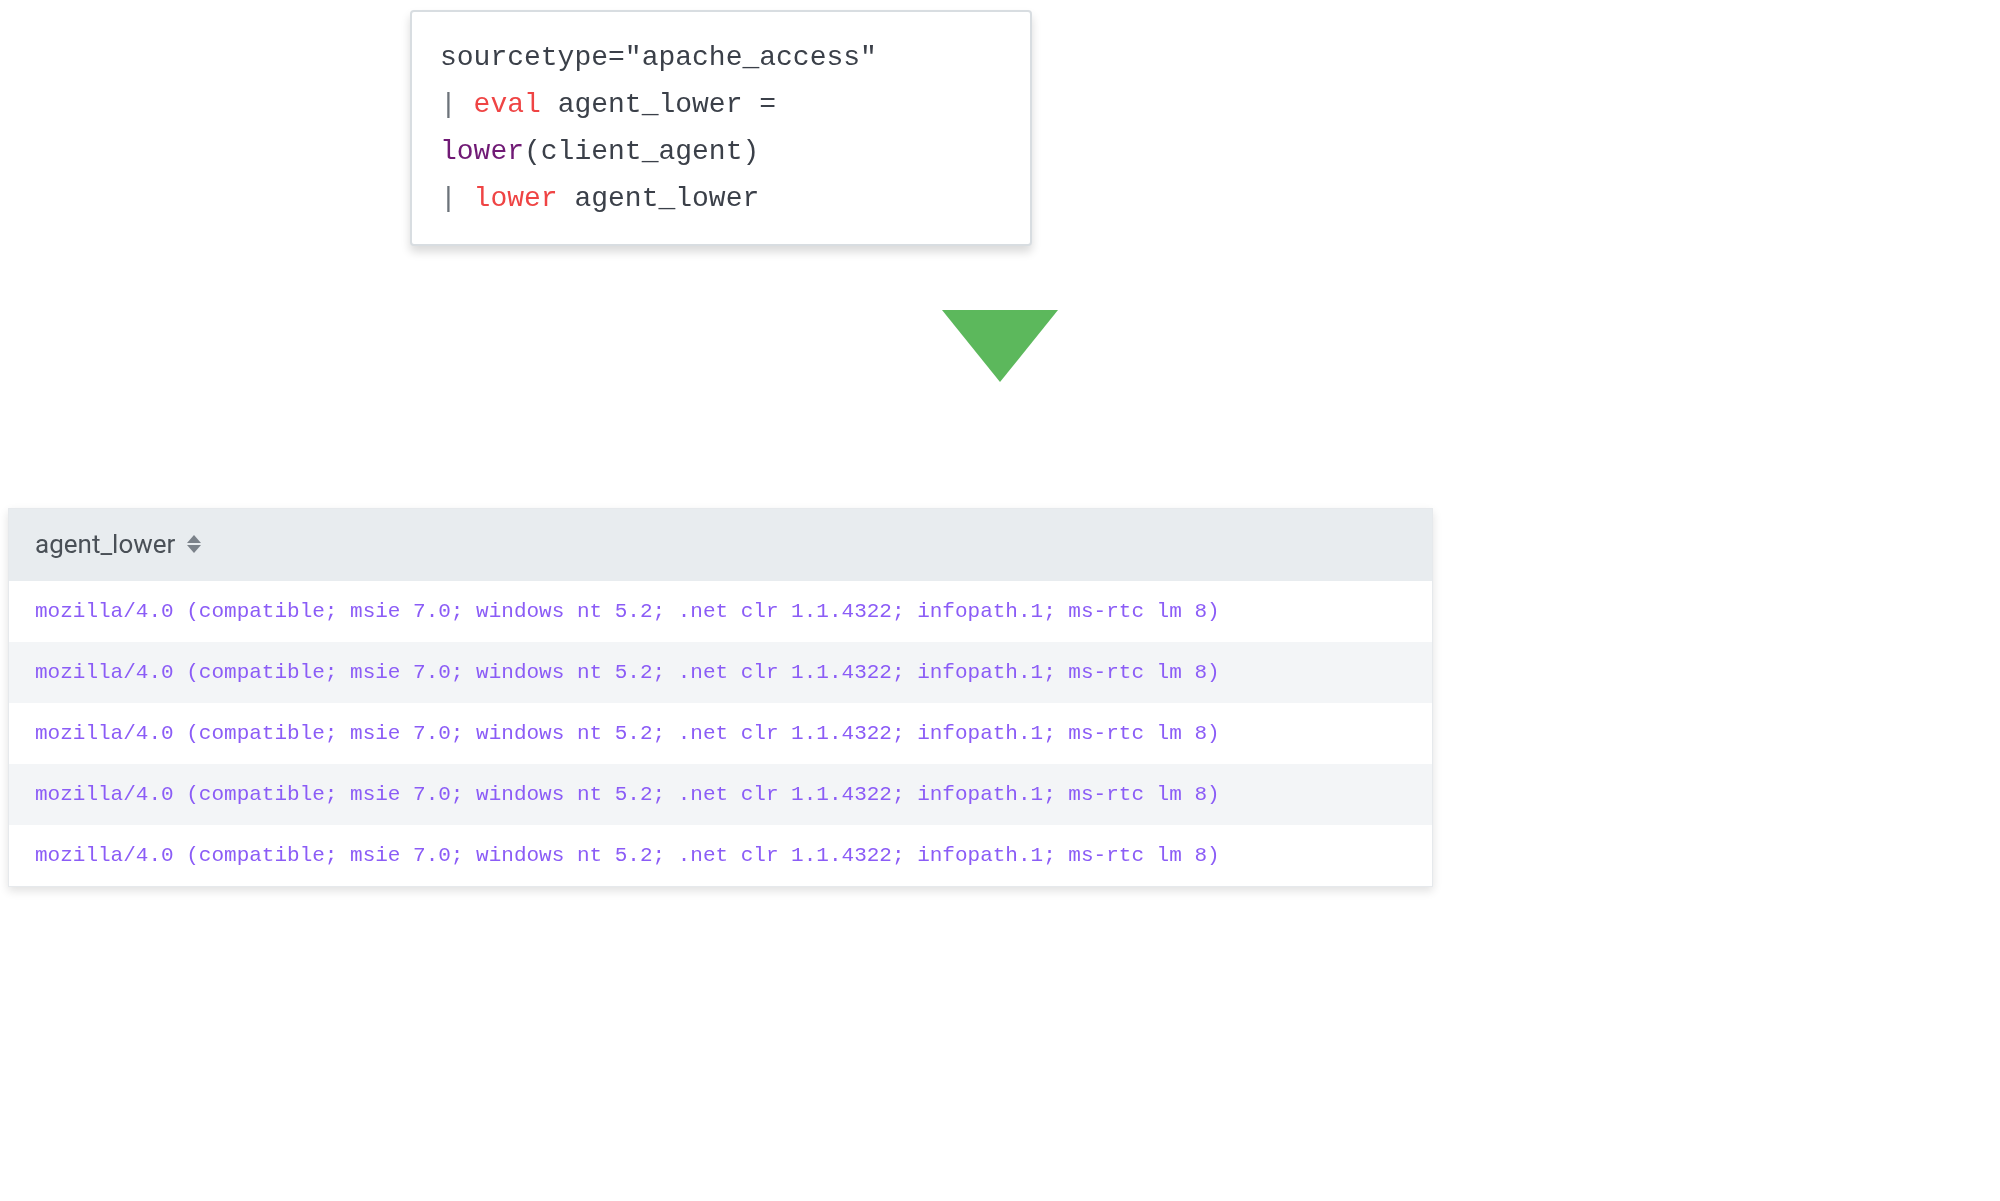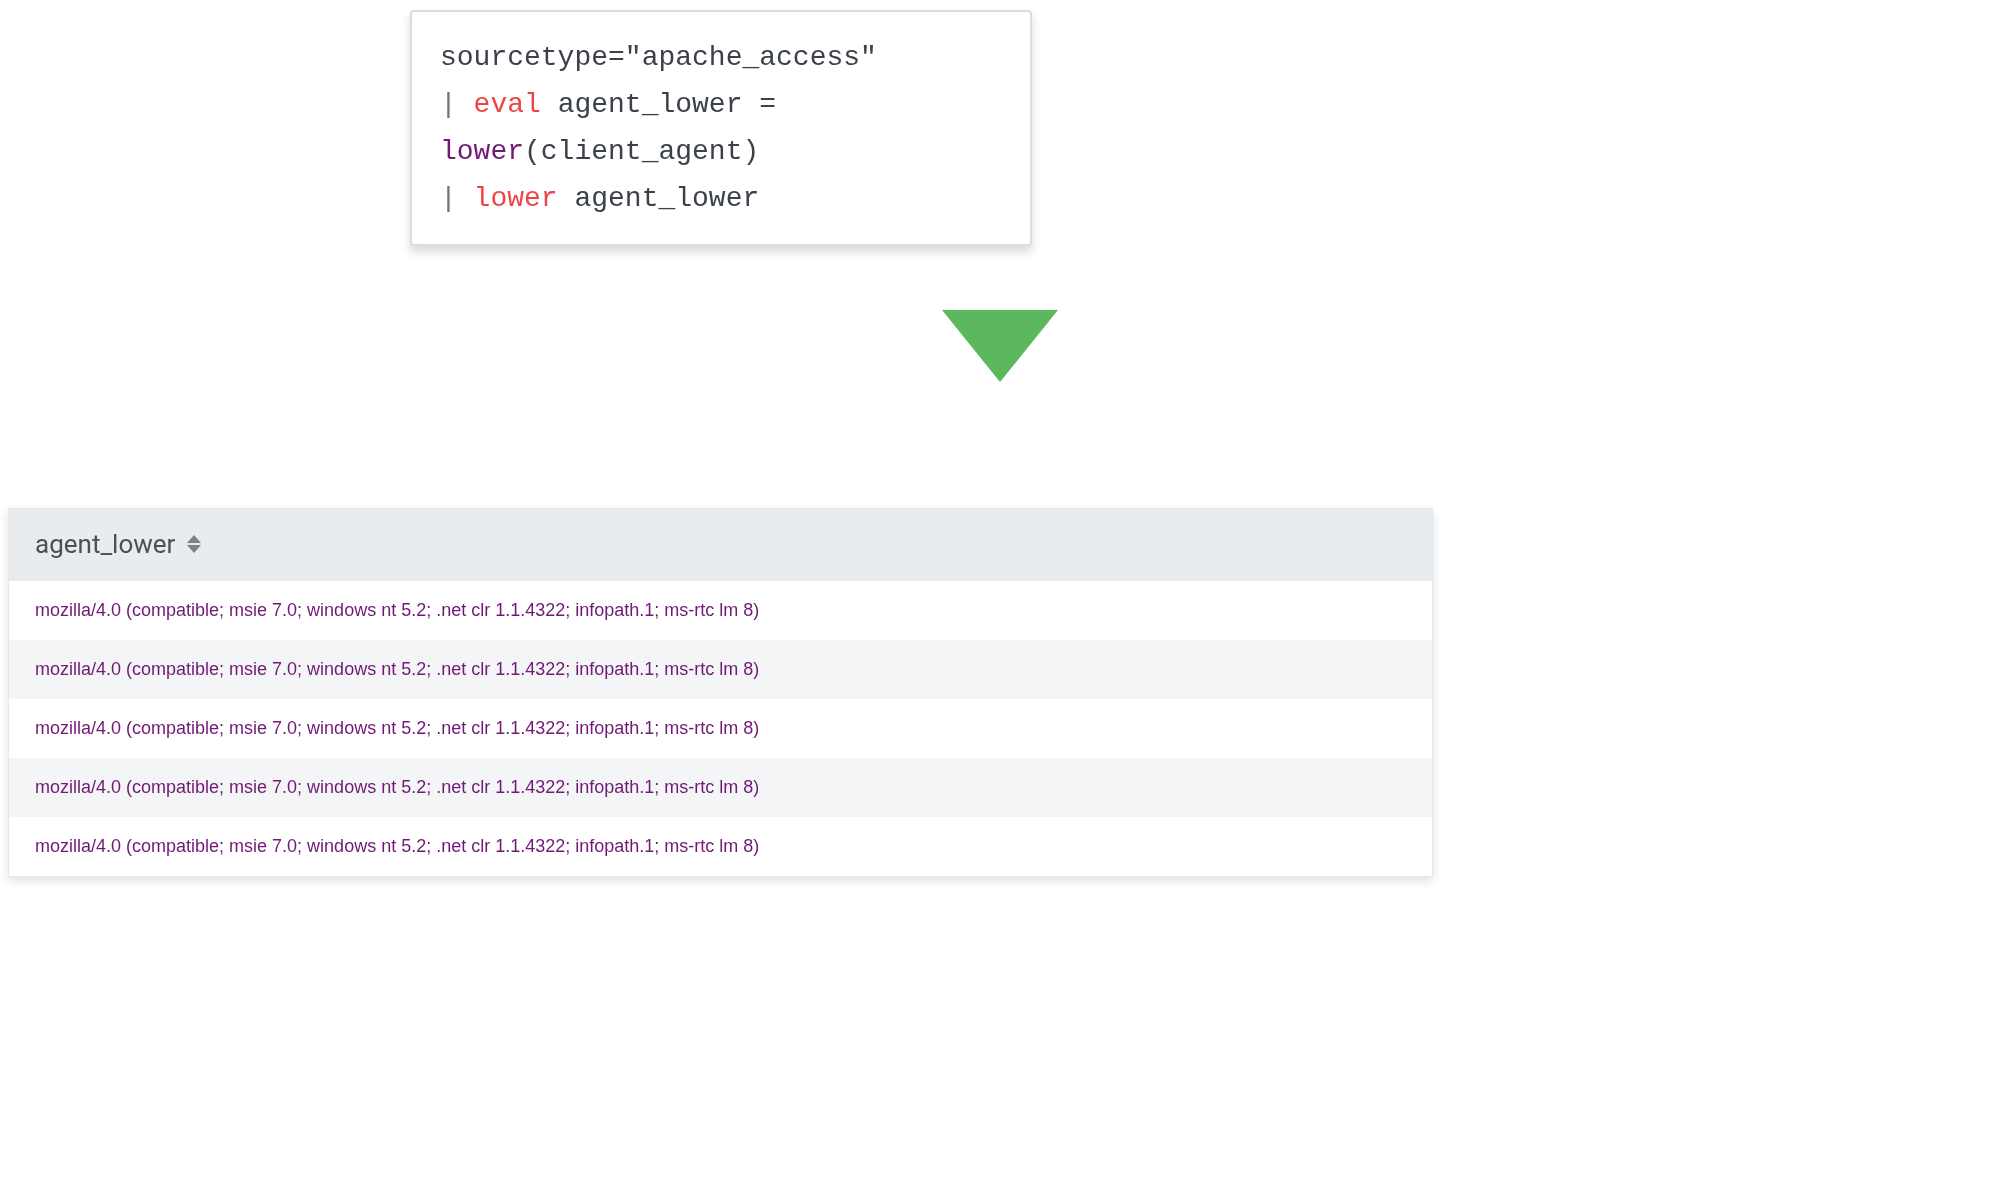--- a/index.html
+++ b/index.html
@@ -74,23 +74,23 @@
     border-bottom: 8px solid #7b828a;
   }
   .sort-icon .tri-down {
     width: 0; height: 0;
     border-left: 7px solid transparent;
     border-right: 7px solid transparent;
     border-top: 8px solid #7b828a;
   }
   .results-row {
     padding: 19px 26px;
-    font-family: Liberation Sans, sans-serif;
-    font-size: 18px;
-    color: #701a75;
+    font-family: Liberation Mono, monospace;
+    font-size: 21px;
+    color: #8b5cf6;
     white-space: nowrap;
   }
   .results-row:nth-child(odd) { background: #ffffff; }
   .results-row:nth-child(even) { background: #f3f5f7; }
 </style>
 </head>
 <body>
 
 <div class="query-box">
   <div><span>sourcetype=</span><span>"apache_access"</span></div>

